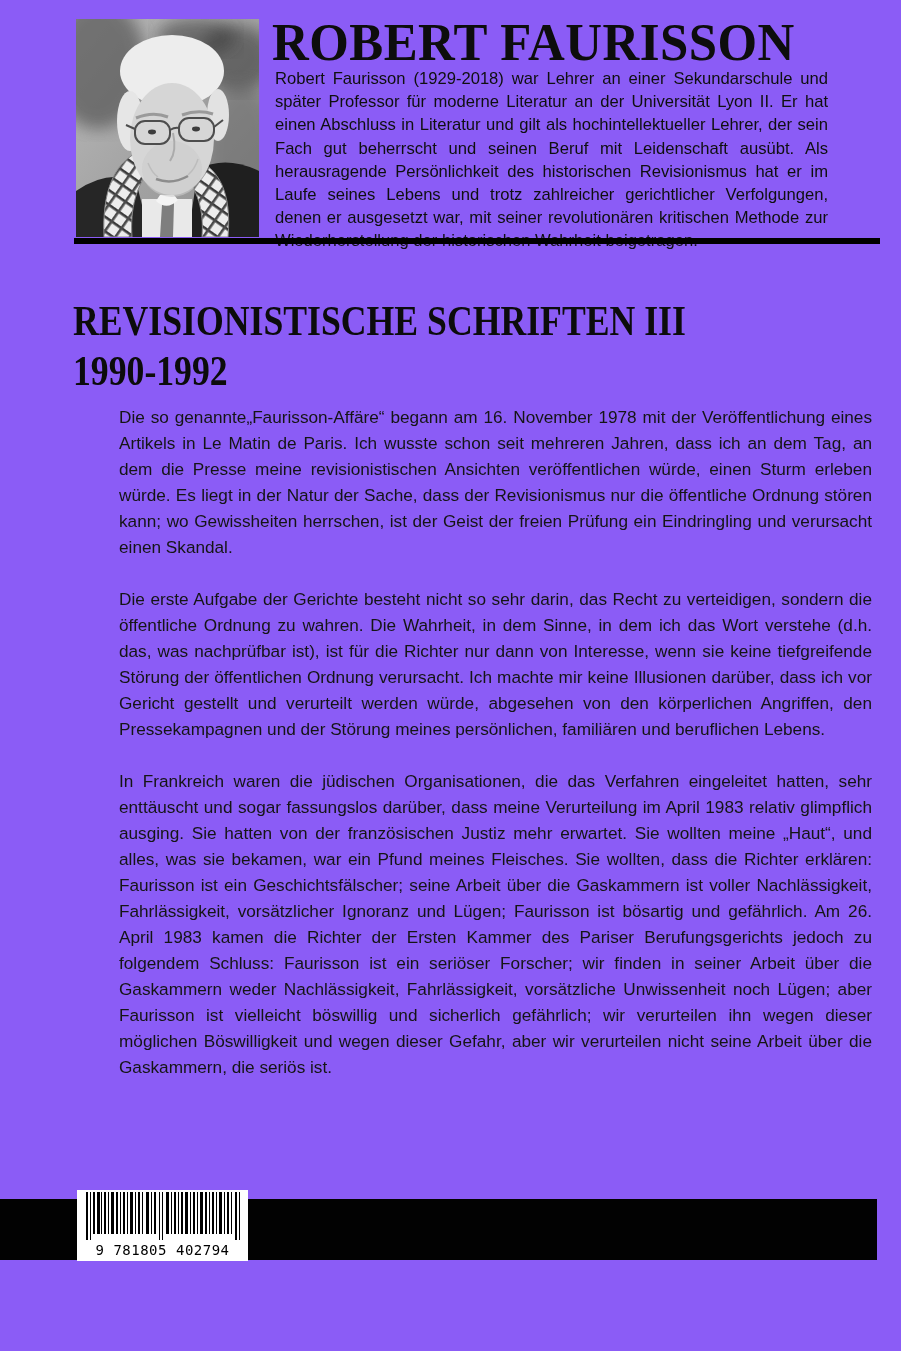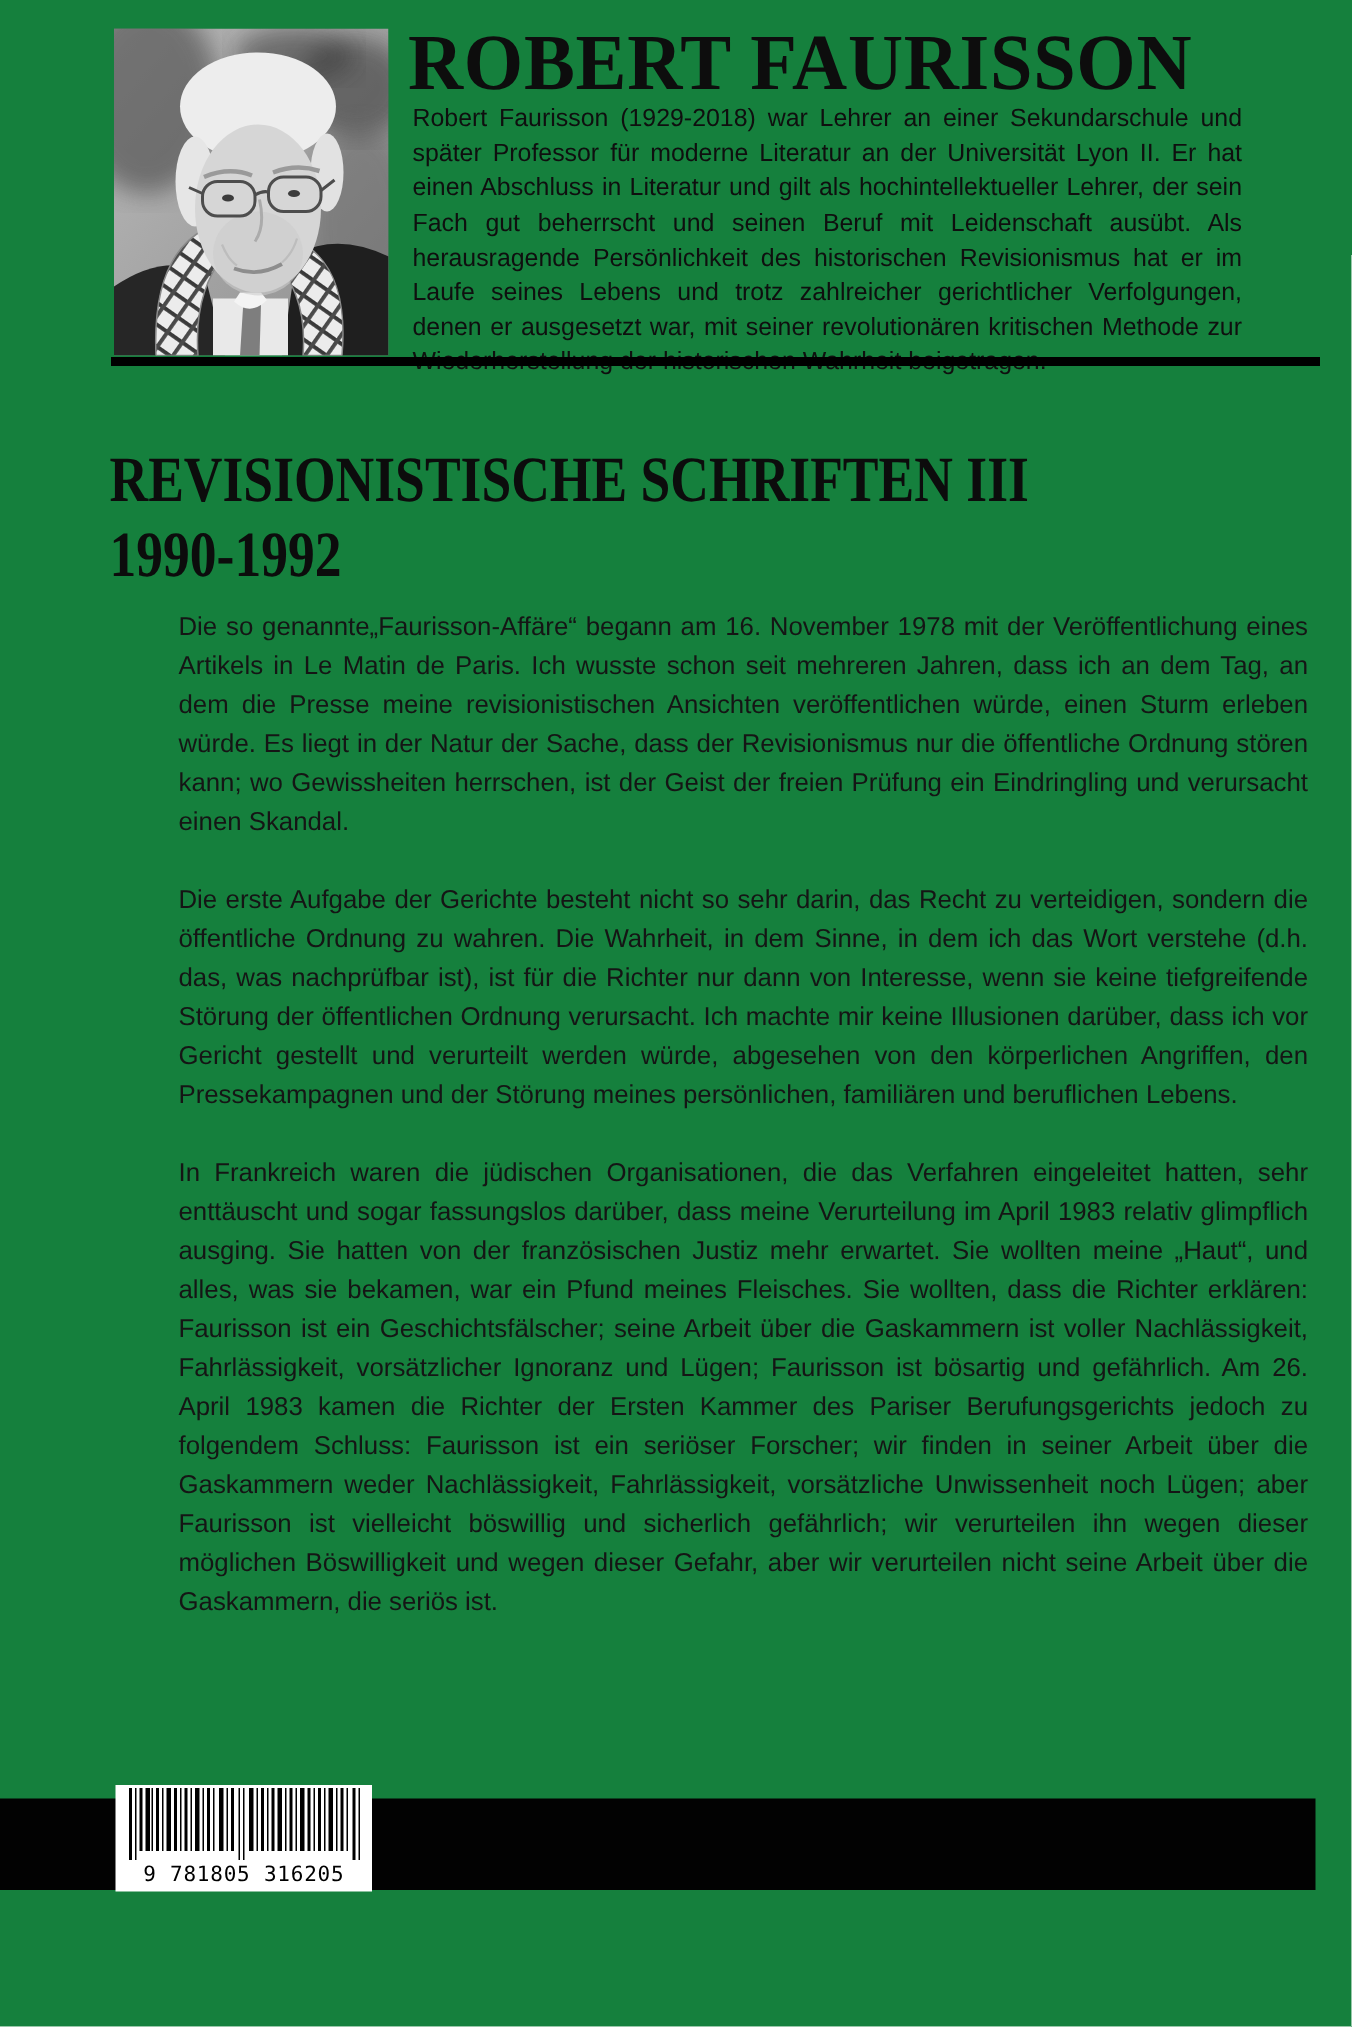--- a/index.html
+++ b/index.html
@@ -1,17 +1,17 @@
 <!DOCTYPE html>
 <html><head>
 <meta charset="utf-8">
 <style>
   html,body{margin:0;padding:0;background:#ffffff;}
   .page{
-    position:relative;width:901px;height:1351px;background:#15803d;overflow:hidden;
+    position:relative;width:901px;height:1351px;background:#8b5cf6;overflow:hidden;
     font-family:"Liberation Sans",sans-serif;color:#161616;
   }
   
   .photo{position:absolute;left:76px;top:19px;width:183px;height:218px;display:block;}
   .author-name{
     position:absolute;left:272px;top:14px;margin:0;
     font-family:"Liberation Serif",serif;font-weight:700;font-size:53px;line-height:56px;
     color:#0d0d0d;white-space:nowrap;transform:scaleX(0.96);transform-origin:left top;
     letter-spacing:0.5px;
   }
@@ -186,18 +186,18 @@
           <rect x="144" y="0" width="1" height="42"></rect>
         <rect x="147" y="0" width="2" height="42"></rect>
           <rect x="151" y="0" width="1" height="42"></rect>
         <rect x="155" y="0" width="2" height="48"></rect>
           <rect x="159" y="0" width="1" height="48"></rect>
       </g>
     </svg>
     <div class="isbn">
       <span>9</span>
       <span>781805</span>
-      <span>316205</span>
+      <span>402794</span>
     </div>
   </div>
 
 
 </div>
 
 </body></html>

